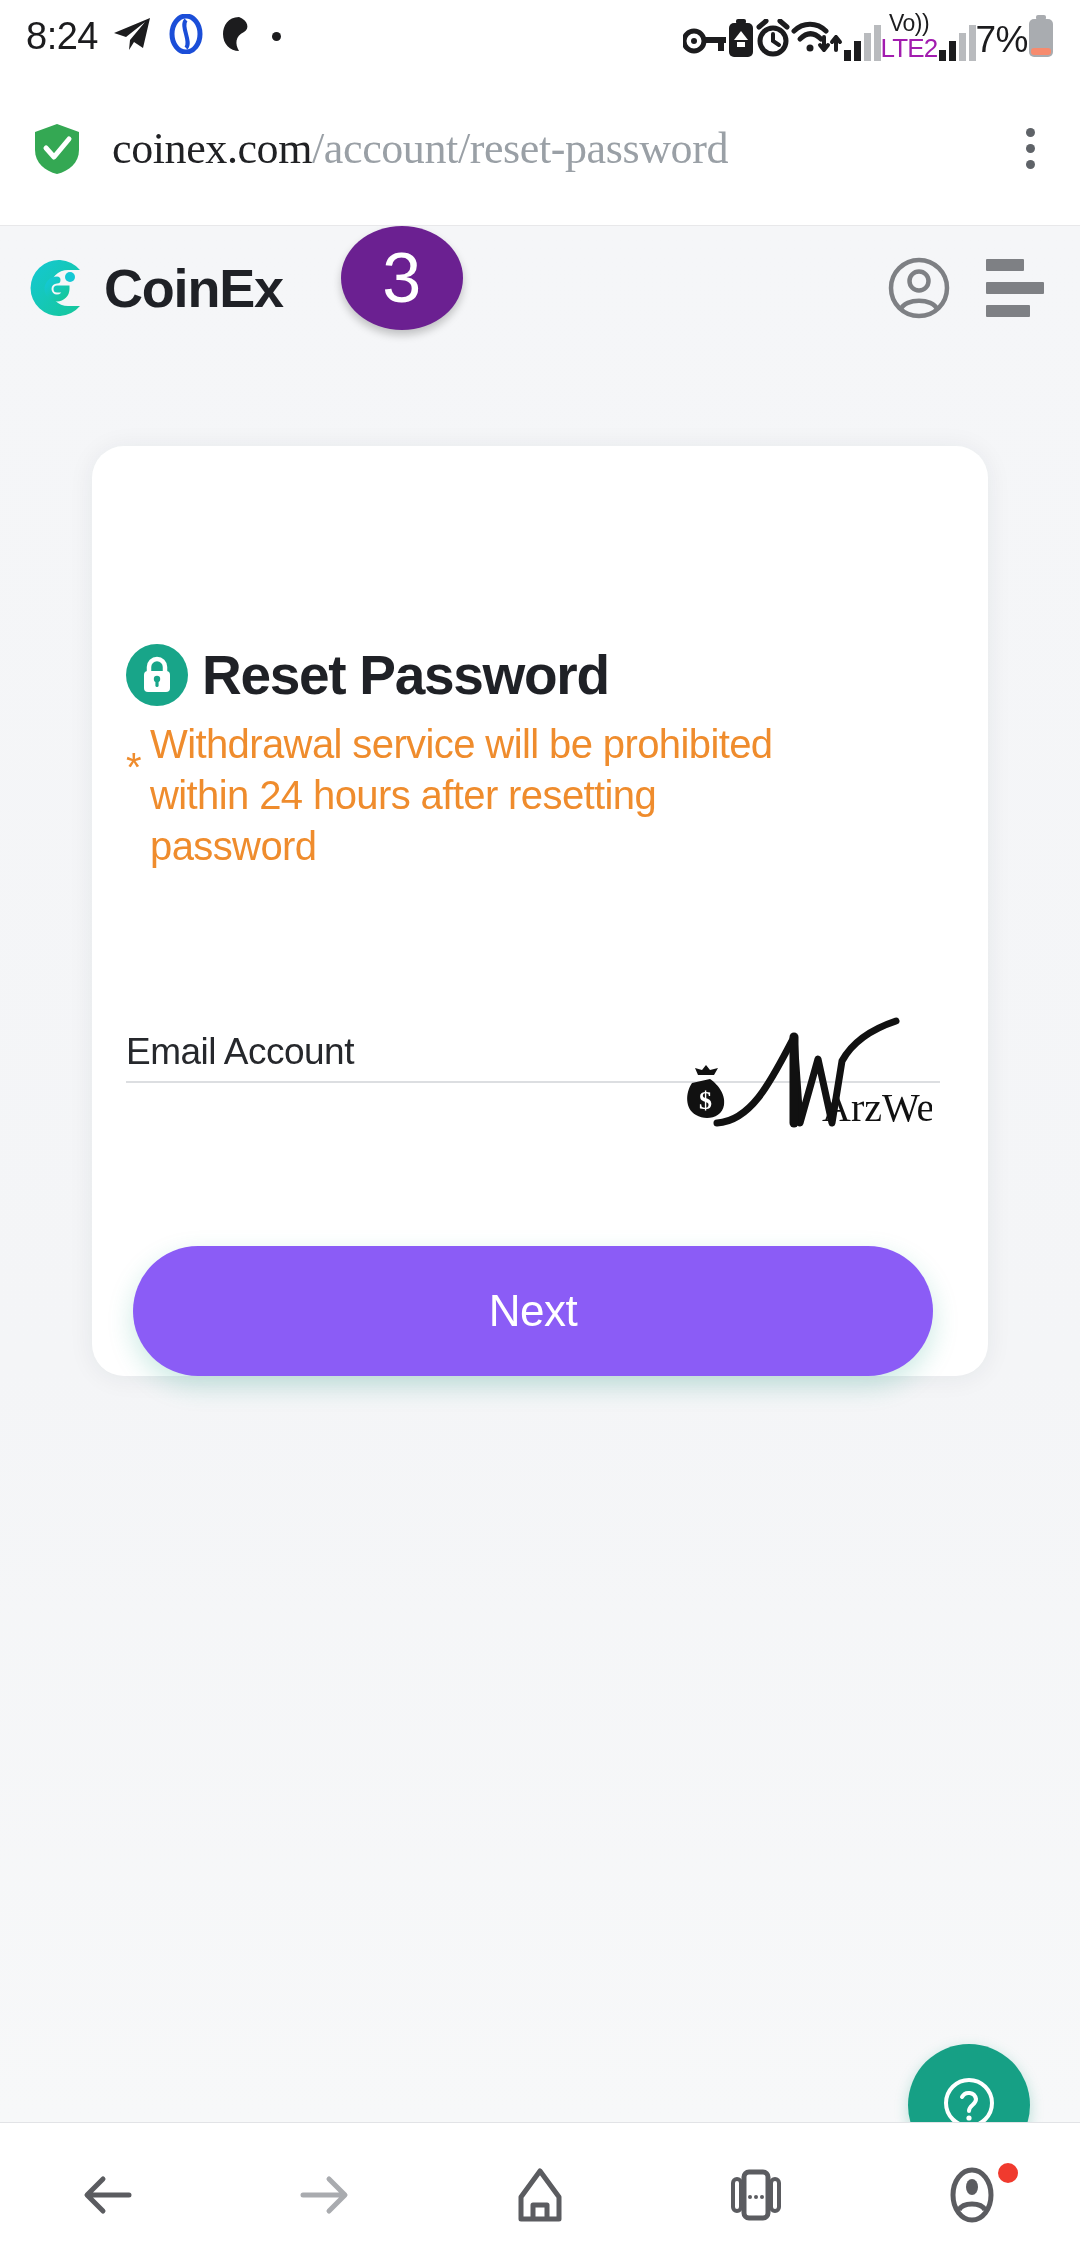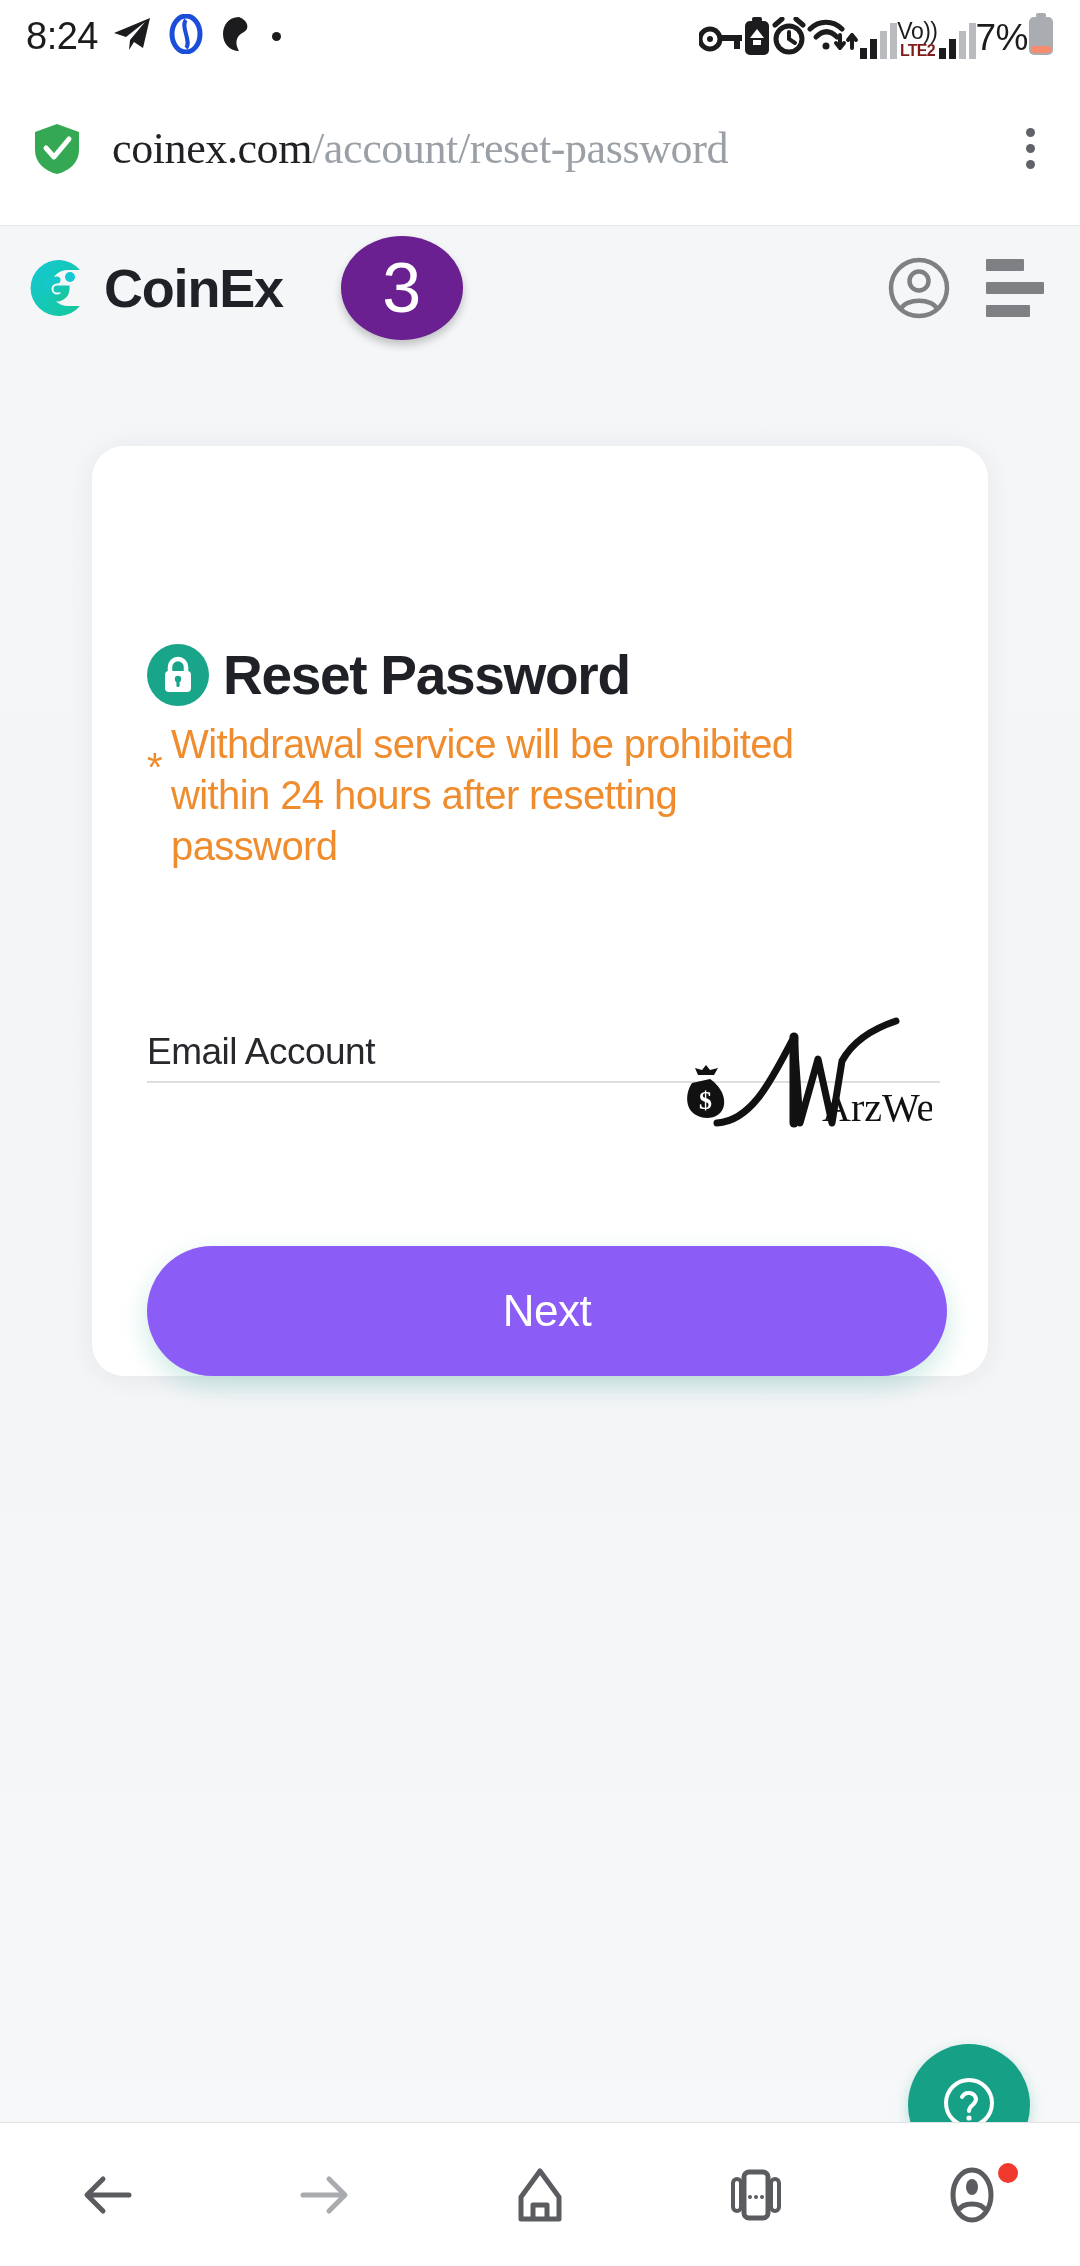--- a/index.html
+++ b/index.html
@@ -37,21 +37,21 @@
   }
   .urltext .path { color:#9aa0a6; }
   .kebab { margin-left:auto; width:56px; height:56px; display:flex; flex-direction:column;
            align-items:center; justify-content:center; gap:7px; }
   .kebab i { width:9px; height:9px; border-radius:50%; background:#5f6368; display:block; }
 
   
   .page { position:absolute; left:0; top:226px; width:1080px; height:1896px;
           background:linear-gradient(180deg,#f5f6f8 0%, #f4f5f7 60%, #f7f8f9 100%); overflow:hidden; }
 
-  .appheader { position:relative; height:124px; display:flex; align-items:center; padding:0 36px 0 24px; }
+  .appheader { position:relative; height:124px; display:flex; padding:0 36px 0 24px; }
   .logo-wrap { display:flex; align-items:center; gap:14px; }
   .logo-mark { width:66px; height:66px; flex:0 0 auto; }
   .logo-text { font-size:54px; font-weight:700; color:#1f2126; letter-spacing:-1.2px; }
   .badge3 {
     margin-left:58px; width:122px; height:104px; border-radius:50%;
     background:#6B2091; color:#ffffff; display:flex; align-items:center; justify-content:center;
     font-size:70px; font-weight:400; line-height:1;
     box-shadow:0 5px 9px rgba(0,0,0,0.22);
   }
   .hdr-right { margin-left:auto; display:flex; align-items:center; gap:36px; }
@@ -61,21 +61,21 @@
   .hamb i:nth-child(1){ width:38px; }
   .hamb i:nth-child(2){ width:58px; }
   .hamb i:nth-child(3){ width:44px; }
 
   
   .card {
     position:absolute; left:92px; top:220px; width:896px; height:930px;
     background:#ffffff; border-radius:32px;
     box-shadow:0 2px 26px rgba(30,40,60,0.07);
   }
-  .card-inner { padding:197px 48px 0 55px; }
+  .card-inner { padding:197px 48px 0 34px; }
 
   .title-row { display:flex; align-items:center; gap:14px; }
   .lock-circle {
     width:62px; height:62px; border-radius:50%; background:#18a589;
     display:flex; align-items:center; justify-content:center; flex:0 0 auto;
   }
   .title-text { font-size:55px; font-weight:700; color:#1f2126; letter-spacing:-1.3px; }
 
   .warn { margin-top:12px; display:flex; }
   .warn-star { color:#ef8c2d; font-size:40px; line-height:1; width:24px; flex:0 0 auto;
@@ -183,21 +183,21 @@
       <span class="icon-b">
         <svg width="38" height="38" viewBox="0 0 38 38">
             <rect x="1" y="27" width="7" height="11" fill="#1c1c1e"></rect>
             <rect x="11" y="18" width="7" height="20" fill="#1c1c1e"></rect>
             <rect x="21" y="10" width="7" height="28" fill="#b9bbbe"></rect>
             <rect x="31" y="2" width="7" height="36" fill="#b9bbbe"></rect>
           </svg>
       </span>
       <span style="display:flex;flex-direction:column;align-items:center;line-height:1;">
         <span style="font-size:23px;color:#1c1c1e;letter-spacing:-0.5px;">Vo))</span>
-        <span style="font-size:16px;color:#7f1d1d;font-weight:700;letter-spacing:-0.8px;">LTE2</span>
+        <span style="font-size:26px;color:#a21caf;font-weight:400;letter-spacing:-0.8px;">LTE2</span>
       </span>
       <span class="icon-b">
         <svg width="38" height="38" viewBox="0 0 38 38">
             <rect x="1" y="27" width="7" height="11" fill="#1c1c1e"></rect>
             <rect x="11" y="18" width="7" height="20" fill="#1c1c1e"></rect>
             <rect x="21" y="10" width="7" height="28" fill="#b9bbbe"></rect>
             <rect x="31" y="2" width="7" height="36" fill="#b9bbbe"></rect>
           </svg>
       </span>
       <span class="sb-pct">7%</span>

